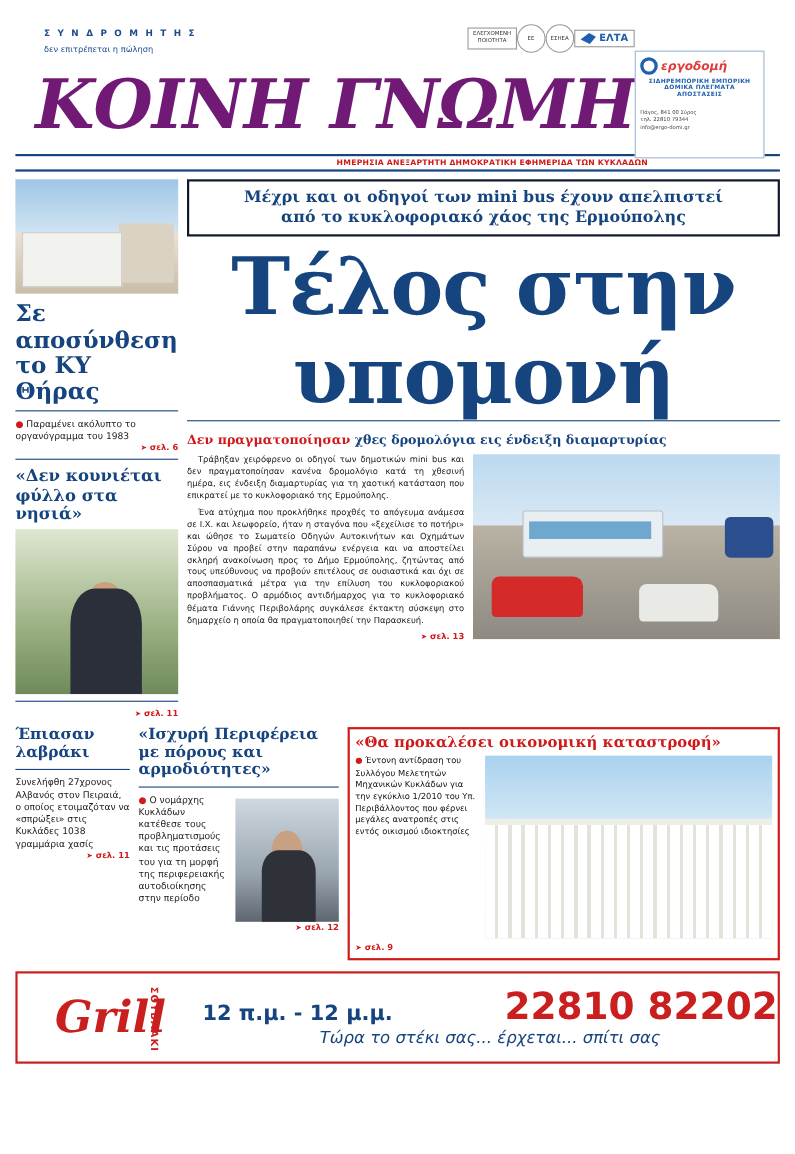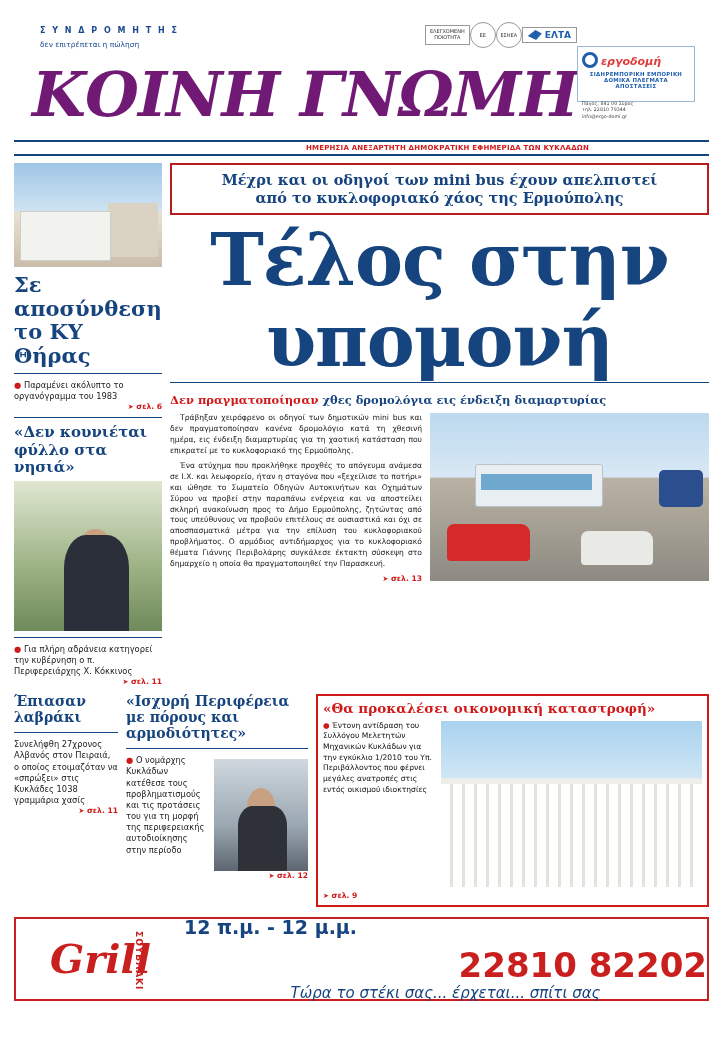--- a/index.html
+++ b/index.html
@@ -19,21 +19,21 @@
   .sub-line2 { position:absolute; left:26px; top:40px; font-size:7.5px; color:#1b4b8f; }
   .title { position:absolute; left:18px; top:64px; font-size:62px; font-weight:bold; font-style:italic;
            letter-spacing:-1px; color:#701a75; line-height:1; font-family:"DejaVu Serif", serif; }
   .badges { position:absolute; right:132px; top:22px; display:flex; gap:0; align-items:center; }
   .badge-box { border:1px solid #999; font-size:5px; text-align:center; padding:3px 4px; line-height:1.15; color:#333; background:#fff; min-width:40px; }
   .badge-circ { width:26px; height:26px; border:1px solid #999; border-radius:50%; display:flex; align-items:center; justify-content:center; font-size:5px; color:#333; }
   .elta { border:1px solid #999; padding:2px 5px; display:flex; align-items:center; gap:3px; }
   .elta .bird { width:14px; height:10px; background:#1f5fae; clip-path:polygon(0 60%,55% 0,100% 35%,60% 100%); }
   .elta .txt { font-size:9px; font-weight:bold; color:#1f5fae; }
 
-  .ad-ergo { position:absolute; right:14px; top:46px; width:118px; height:56px; border:1px solid #9bb7d4; background:#fff; padding:4px; }
+  .ad-ergo { position:absolute; right:14px; top:46px; width:118px; height:98px; border:1px solid #9bb7d4; background:#fff; padding:4px; }
   .ad-ergo .row { display:flex; align-items:center; gap:3px; }
   .ad-ergo .gear { width:16px; height:16px; border:3px solid #1f5fae; border-radius:50%; }
   .ad-ergo .brand { font-size:17px; font-weight:bold; color:#1f5fae; font-style:italic; line-height:1; }
   .ad-ergo .brand span { color:#e03a3a; font-size:11px; }
   .ad-ergo .l1 { font-size:5.4px; color:#1f5fae; font-weight:bold; letter-spacing:.3px; margin-top:3px; text-align:center;}
   .ad-ergo .l2 { font-size:5.4px; color:#1f5fae; font-weight:bold; letter-spacing:.3px; text-align:center;}
   .ad-ergo .addr { font-size:4.8px; color:#444; margin-top:12px; line-height:1.35; }
 
   
   .datebar { height:16px; border-top:2px solid #16447e; border-bottom:2px solid #16447e; display:flex; align-items:center; }
@@ -58,21 +58,21 @@
   .sm { font-size:8.3px; line-height:1.35; color:#222; }
   .sel { color:#d01a1a; font-size:7.6px; font-weight:bold; text-align:right; }
   .sel .arrow { color:#d01a1a; font-size:7px; }
 
   .quote-title { font-size:15px; font-weight:bold; color:#16447e; line-height:1.14; font-family:"DejaVu Serif", serif; }
   .ph-man { height:150px; background:linear-gradient(#dfe7d2 0%,#9fb487 55%,#6f8a5a 100%); position:relative; margin-top:5px; }
   .ph-man:after { content:""; position:absolute; left:34%; bottom:0; width:44%; height:64%; background:#2b2f3a; border-radius:34% 34% 0 0; }
   .ph-man:before { content:""; position:absolute; left:44%; bottom:42%; width:22%; height:26%; background:#caa07f; border-radius:50%; }
 
   
-  .kicker-box { border:2px solid #b91c1c; padding:6px 24px; text-align:center; }
+  .kicker-box { border:2px solid #0f172a; padding:6px 24px; text-align:center; }
   .kicker { font-size:14.5px; font-weight:bold; color:#16447e; line-height:1.25; font-family:"DejaVu Serif", serif; }
   .mega { font-size:72px; font-weight:bold; color:#16447e; text-align:center; line-height:.98; margin:10px 0 2px;
           font-family:"DejaVu Serif", serif; letter-spacing:-1px;}
   .sub-head { margin-top:10px; font-size:11.5px; font-weight:bold; color:#16447e; font-family:"DejaVu Serif", serif;}
   .sub-head .red { color:#d01a1a; }
 
   .story { display:flex; gap:8px; margin-top:6px; }
   .story .txt { width:252px; font-size:7.6px; line-height:1.42; text-align:justify; color:#1a1a1a; }
   .story .txt p { margin:0 0 5px; text-indent:10px; }
   .ph-bus { flex:1; height:168px; background:linear-gradient(#bcd9ef 0%,#d8e8f4 38%,#b9b2a4 39%,#8e8a82 100%); position:relative; overflow:hidden; }
@@ -104,21 +104,21 @@
   .bn-left { width:168px; position:relative; display:flex; align-items:center; padding-left:10px; }
   .grill { font-size:40px; font-weight:bold; color:#c9201f; font-style:italic; font-family:"DejaVu Serif", serif; line-height:1;margin-left:24px;}
   .greek-vert { position:absolute; left:118px; top:12px; font-size:9px; font-weight:bold; color:#c9201f;
                 writing-mode:vertical-rl; letter-spacing:1px; }
   .bn-mid { width:200px; display:flex; flex-direction:column; justify-content:center; }
   .delivery { font-size:29px; font-weight:bold; color:#16447e; font-style:italic; line-height:1; }
   .bysaipas { font-size:15px; color:#6a6a6a; font-style:italic; margin-left:26px; }
   .bn-right { flex:1; display:flex; flex-direction:column; justify-content:center; }
   .hours { font-size:19px; font-weight:bold; color:#16447e; }
   .phone { font-size:34px; font-weight:bold; color:#c9201f; line-height:1; margin-left:auto; }
-  .bn-top-row { display:flex; align-items:flex-start; gap:10px;flex-direction:column; }
+  .bn-top-row { display:flex; align-items:flex-end; gap:10px; }
   .slogan-row { text-align:center; font-size:15px; color:#16447e; font-style:italic; margin-top:2px;}
 </style>
 </head>
 <body>
 
 <div class="page">
 
   <div class="masthead">
     <div class="sub-line">Σ Υ Ν Δ Ρ Ο Μ Η Τ Η Σ</div>
     <div class="sub-line2">δεν επιτρέπεται η πώληση</div>
@@ -172,24 +172,20 @@
       </div>
 
       <hr class="sep">
 
       <div>
         <div class="quote-title" style="white-space:pre-line">«Δεν κουνιέται
 φύλλο στα
 νησιά»</div>
         <div class="photo ph-man"></div>
         <hr class="sep">
-        <div class="sm">
-          <span class="bullet-red">●</span>
-          <span>Για πλήρη αδράνεια κατηγορεί την κυβέρνηση ο π. Περιφερειάρχης Χ. Κόκκινος</span>
-        </div>
         <div class="sel">
           <span class="arrow">➤</span>
           <span>σελ. 11</span>
         </div>
       </div>
     </div>
 
     <div class="col-main">
       <div class="kicker-box">
         <div class="kicker" style="white-space:pre-line">Μέχρι και οι οδηγοί των mini bus έχουν απελπιστεί

